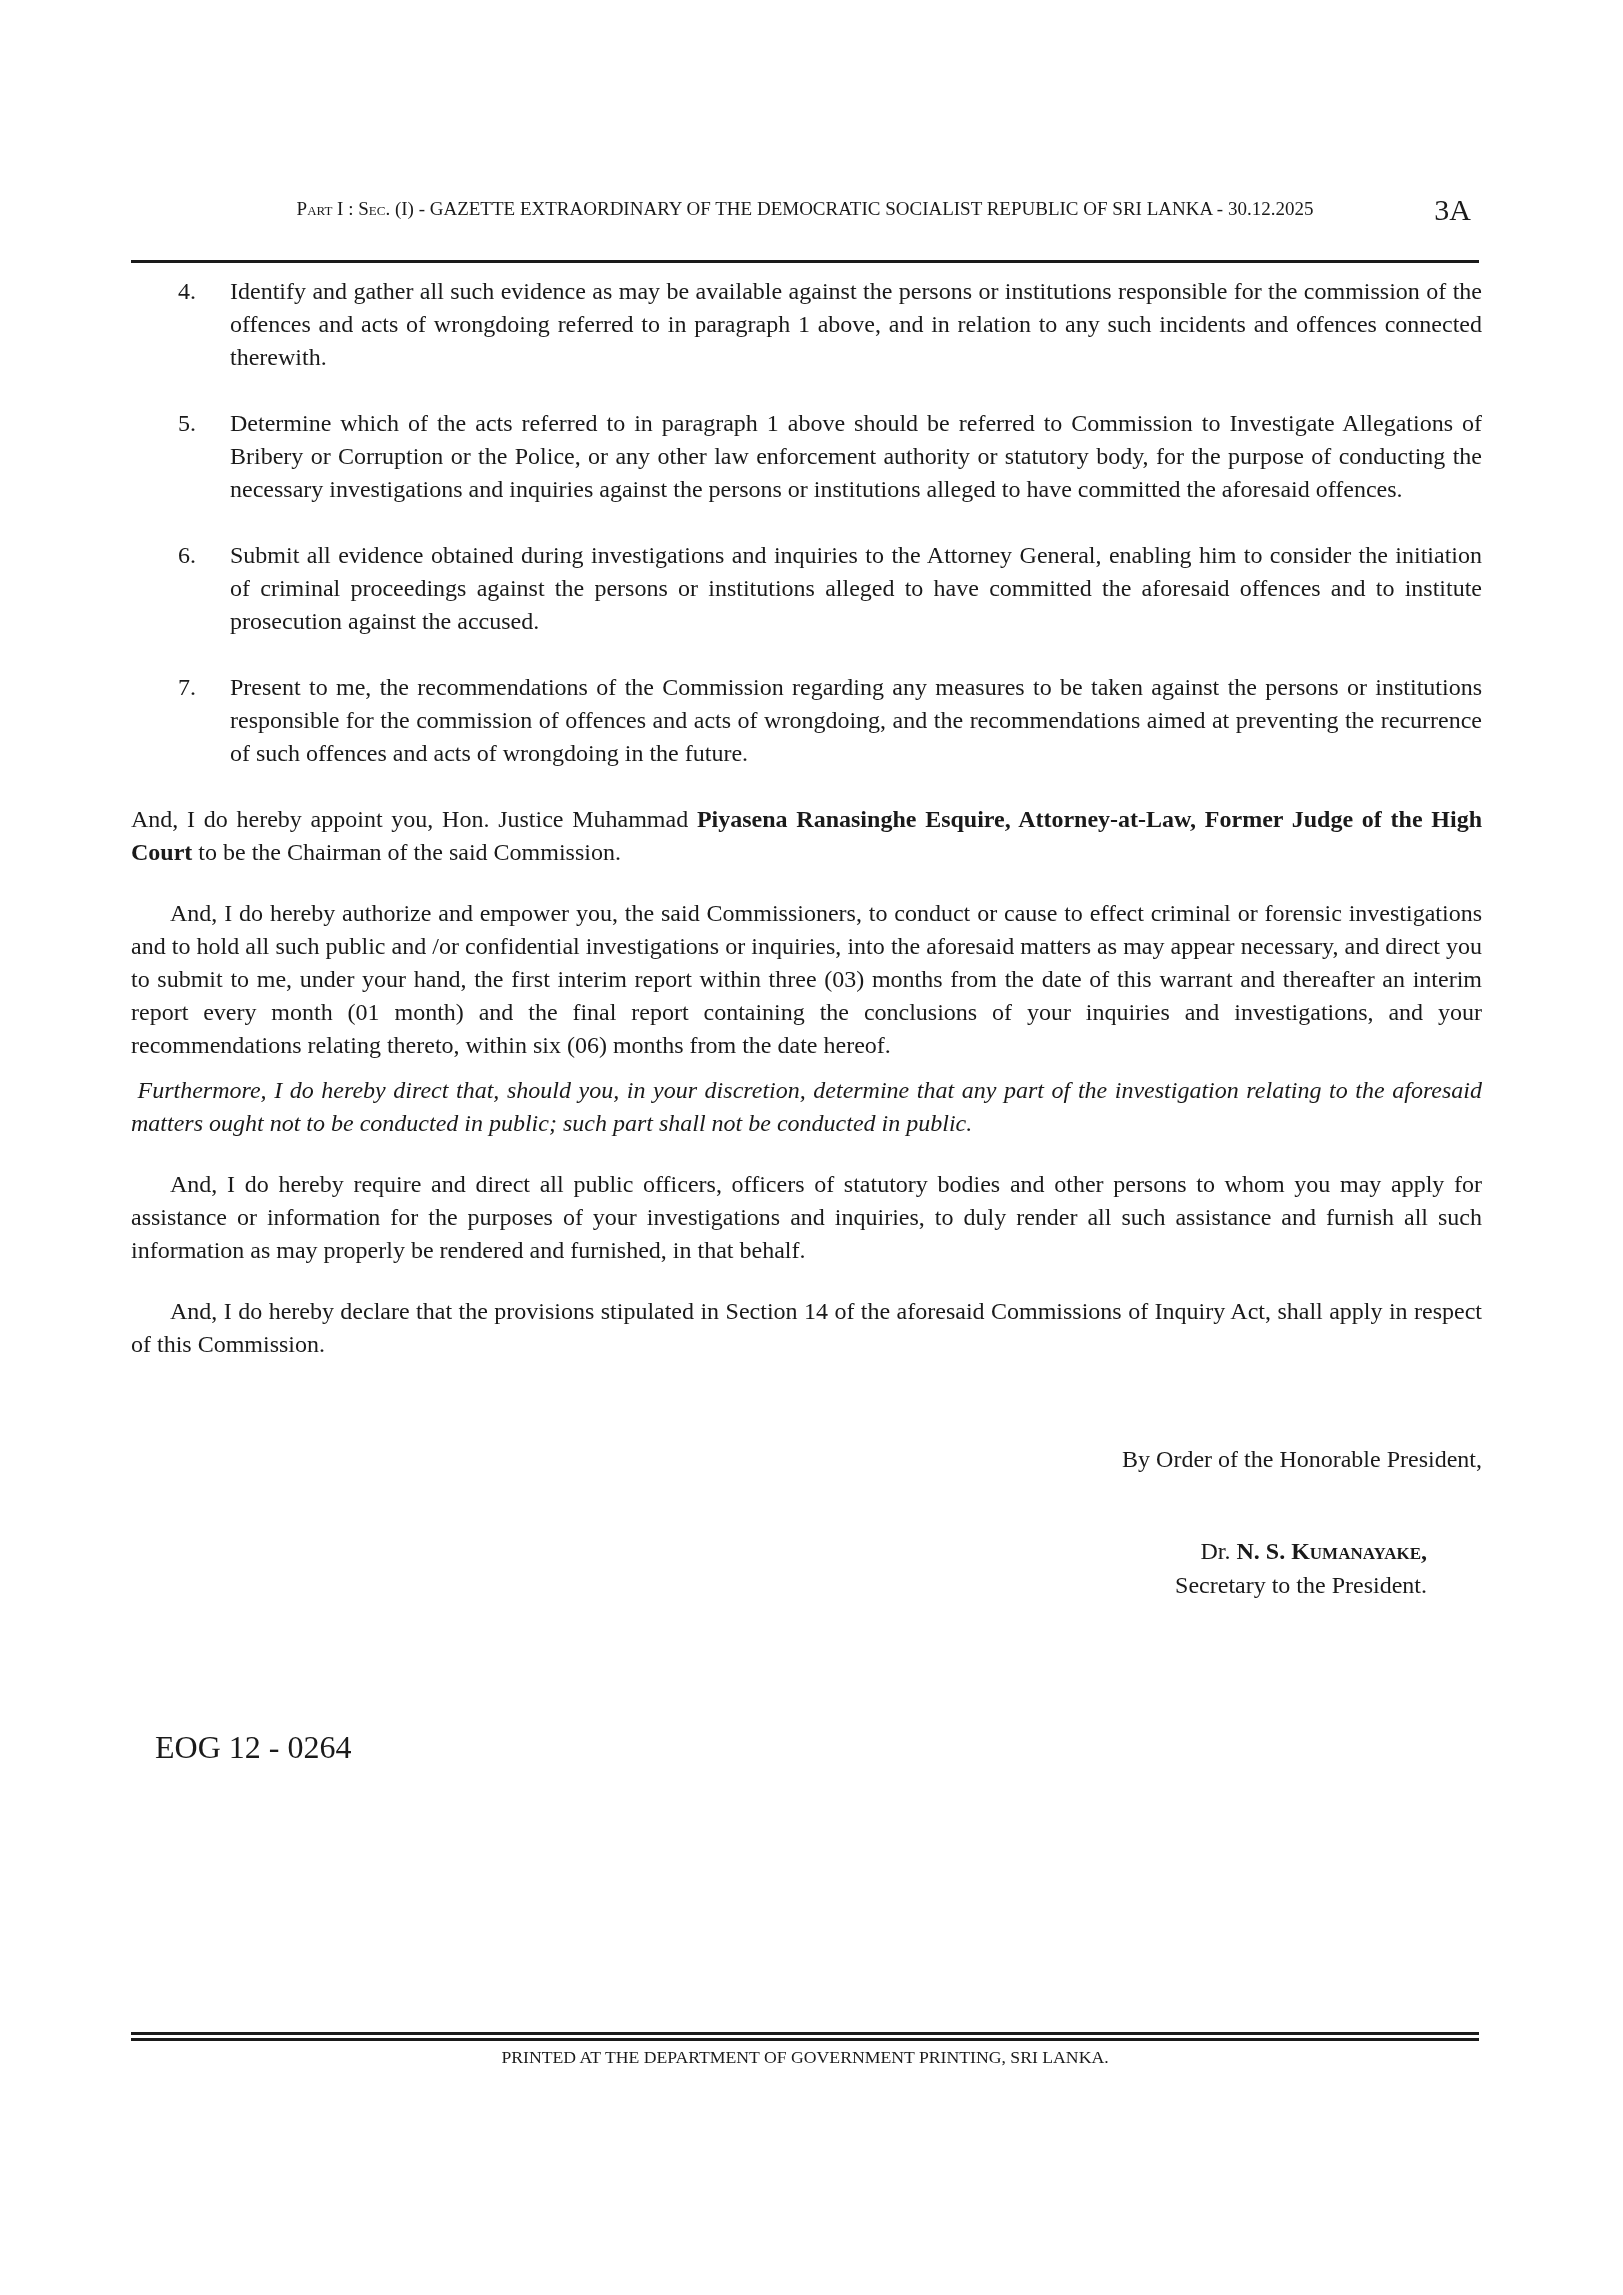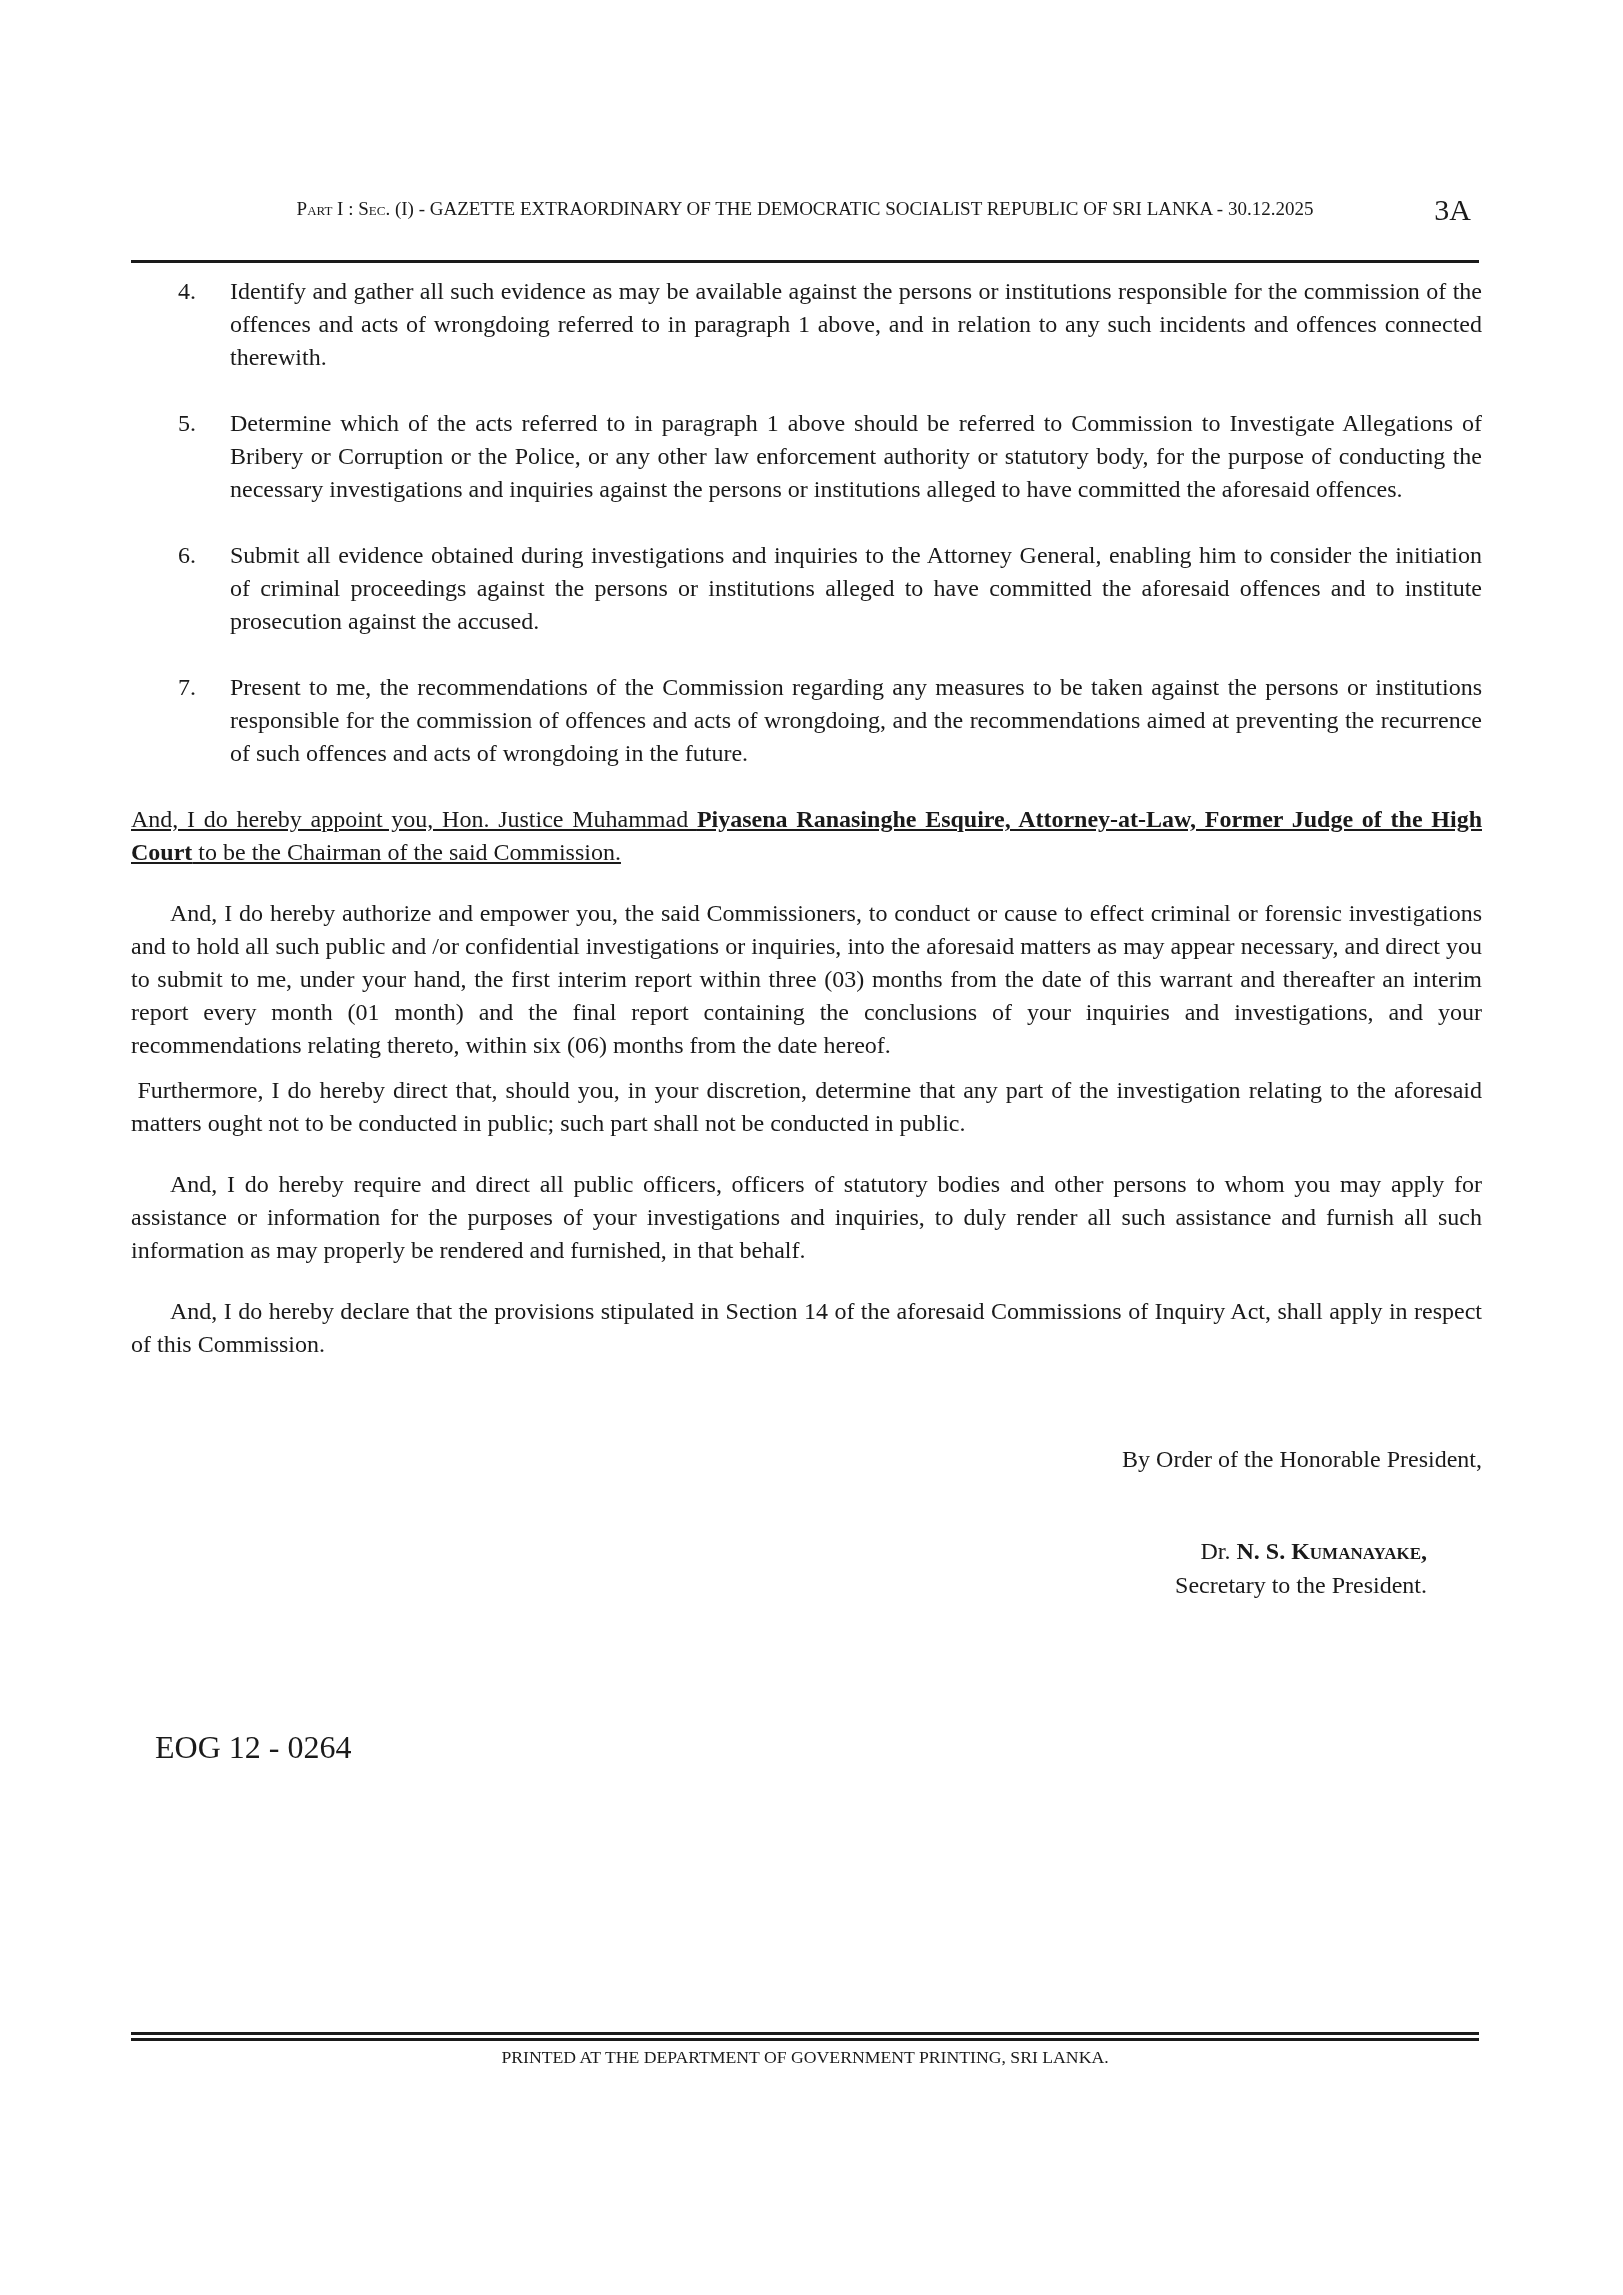--- a/index.html
+++ b/index.html
@@ -13,22 +13,22 @@
   .hdr-line2 { text-align: center; font-size: 19px; line-height: 26px; font-variant: small-caps; }
   .page-no { position: absolute; right: 8px; top: -2.6px; font-size: 30px; }
   .hdr-rule { position: absolute; left: 131px; top: 260px; width: 1348px; height: 2.6px; background: #1a1a1a; }
 
   .body-text { position: absolute; left: 131px; top: 275px; width: 1351px; font-size: 24px; line-height: 33px; text-align: justify; }
   .item { display: flex; margin-bottom: 33px; }
   .item-num { width: 99px; padding-left: 47px; box-sizing: border-box; flex: none; }
   .item-text { flex: 1; }
   .para { margin: 0 0 11.8px 0; }
   .para.indent { text-indent: 39px; margin-top: 28px; }
-  .para.indent-sm { text-indent: 6.5px; }
-  .first-para { margin-top: 18.3px; text-decoration: underline; }
+  .para.indent-sm { text-indent: 6.5px; font-style: italic; }
+  .first-para { margin-top: 18.3px; }
   b { font-weight: bold; }
   .sc { font-variant: small-caps; }
 
   .order { position: absolute; left: 131px; top: 1446px; width: 1351px; text-align: right; font-size: 24px; }
   .signature { position: absolute; left: 1034px; top: 1534px; width: 393px; text-align: right; font-size: 24px; line-height: 34px; }
   .eog { position: absolute; left: 131px; top: 1729px; font-size: 32px; margin-left: 24px; }
 
   .footer-rule1 { position: absolute; left: 131px; top: 2032px; width: 1348px; height: 2.6px; background: #1a1a1a; }
   .footer-rule2 { position: absolute; left: 131px; top: 2038px; width: 1348px; height: 2.6px; background: #1a1a1a; }
   .footer-text { position: absolute; left: 131px; top: 2047px; width: 1348px; text-align: center; font-size: 17.7px; }

